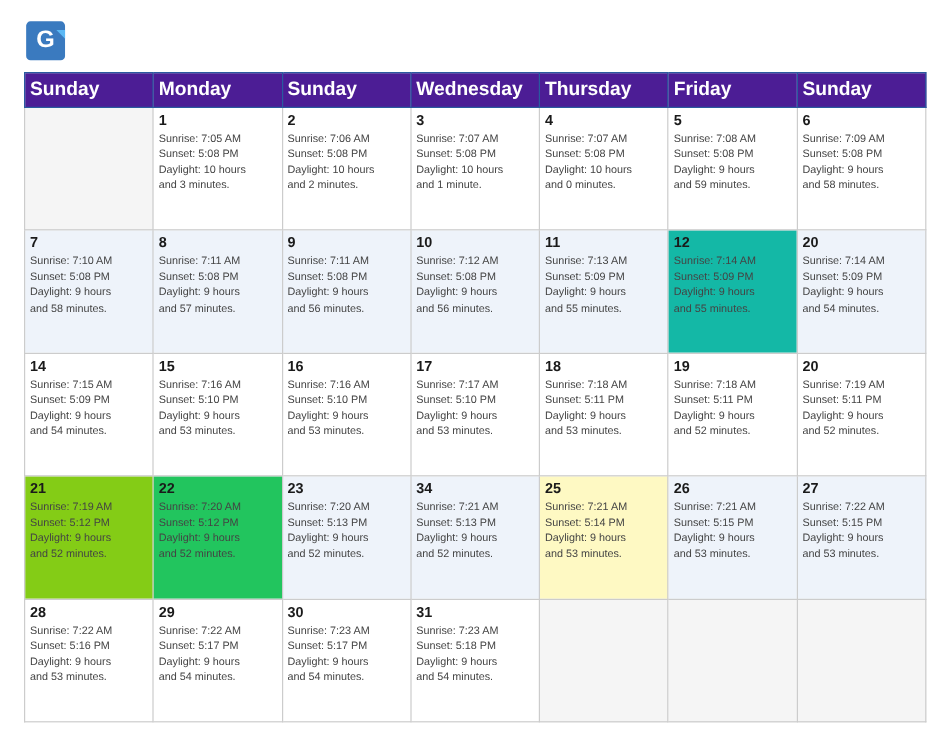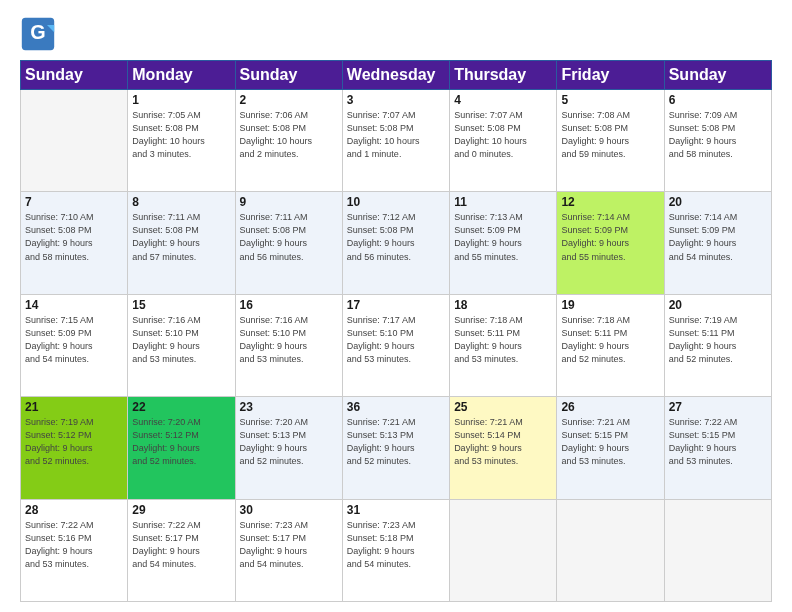--- a/index.html
+++ b/index.html
@@ -206,21 +206,21 @@
 Daylight: 9 hours
 and 56 minutes.</div>
           </td>
           <td style="background: rgb(238, 243, 250);">
             <span class="day-num">11</span>
             <div class="day-info" style="white-space: pre-line;">Sunrise: 7:13 AM
 Sunset: 5:09 PM
 Daylight: 9 hours
 and 55 minutes.</div>
           </td>
-          <td style="background: #bef264;">
+          <td style="background: #14b8a6;">
             <span class="day-num">12</span>
             <div class="day-info" style="white-space: pre-line;">Sunrise: 7:14 AM
 Sunset: 5:09 PM
 Daylight: 9 hours
 and 55 minutes.</div>
           </td>
           <td style="background: rgb(238, 243, 250);">
             <span class="day-num">20</span>
             <div class="day-info" style="white-space: pre-line;">Sunrise: 7:14 AM
 Sunset: 5:09 PM
@@ -295,21 +295,21 @@
 and 52 minutes.</div>
           </td>
           <td style="background: rgb(238, 243, 250); margin-top: 20px;">
             <span class="day-num">23</span>
             <div class="day-info" style="white-space: pre-line;">Sunrise: 7:20 AM
 Sunset: 5:13 PM
 Daylight: 9 hours
 and 52 minutes.</div>
           </td>
           <td style="background: rgb(238, 243, 250);">
-            <span class="day-num">36</span>
+            <span class="day-num">34</span>
             <div class="day-info" style="white-space: pre-line;">Sunrise: 7:21 AM
 Sunset: 5:13 PM
 Daylight: 9 hours
 and 52 minutes.</div>
           </td>
           <td style="background: #fef9c3;">
             <span class="day-num">25</span>
             <div class="day-info" style="white-space: pre-line;">Sunrise: 7:21 AM
 Sunset: 5:14 PM
 Daylight: 9 hours

